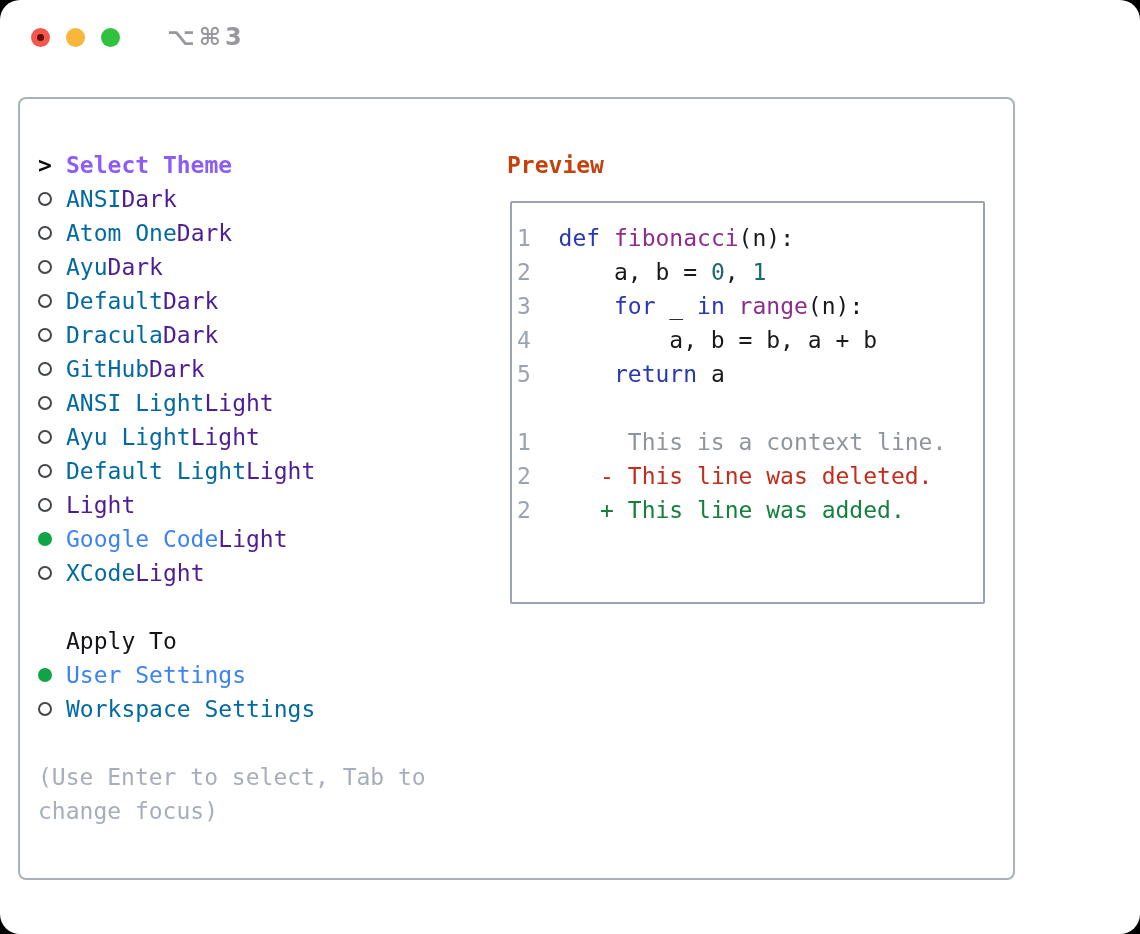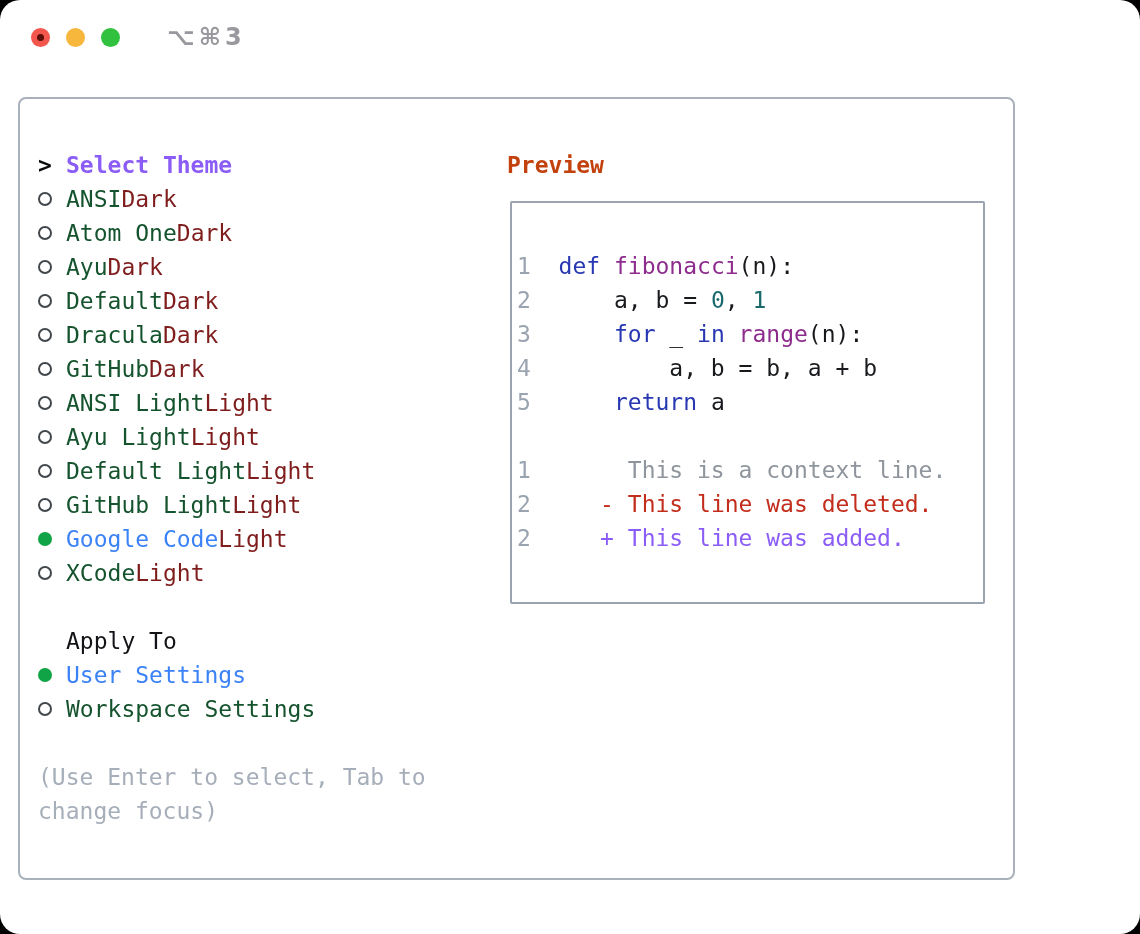--- a/index.html
+++ b/index.html
@@ -29,41 +29,41 @@
     box-sizing:border-box;border:2px solid #a9b1bb;border-radius:8px;background:#fff;
   }
   .left-col{position:absolute;left:18px;top:49px;font-size:23px;line-height:34px;}
   .row{display:flex;align-items:center;height:34px;white-space:pre;}
   .prefix{width:28px;flex:none;display:flex;align-items:center;}
   .cursor-glyph{font-weight:bold;color:#0b0c0d;}
   .ring{width:10px;height:10px;border:2px solid #42474c;border-radius:50%;box-sizing:content-box;}
   .dot{width:14px;height:14px;border-radius:50%;background:#10a447;}
   .hdr{font-weight:bold;color:#8b5cf6;}
   .hdr2{color:#111316;}
-  .t-name{color:#14532d;}
+  .t-name{color:#0369a1;}
   .t-name.sel{color:#3b82f6;}
-  .t-variant{color:#7f1d1d;}
+  .t-variant{color:#4c1d95;}
   .help{color:#a6aeba;}
   
   .right-col{position:absolute;left:487px;top:49px;}
   .preview-header{font-weight:bold;font-size:23px;line-height:34px;color:#c2410c;}
   .preview-box{
     margin-top:19px;margin-left:3px;width:475px;height:403px;
     box-sizing:border-box;border:2px solid #9aa3af;border-radius:2px;
-    padding:46px 6px 0 5px;overflow:hidden;background:#fff;
+    padding:18px 6px 0 5px;overflow:hidden;background:#fff;
   }
   .pline{height:34px;line-height:34px;font-size:23px;white-space:pre;}
   .sg-lineno{color:#9aa4b0;}
   .sg-plain{color:#17191c;}
   .sg-keyword{color:#2838b2;}
   .sg-function{color:#8d2c8d;}
   .sg-literal{color:#17696b;}
   .sg-context{color:#8f959c;text-align:right;}
   .sg-deleted{color:#c22d1c;}
-  .sg-added{color:#8b5cf6;text-align:right;}
+  .sg-added{color:#15803d;text-align:right;}
 </style>
 </head>
 <body>
 
 <div class="window">
 
   <div class="lights">
     <span class="light red">
         <span class="innerdot"></span>
       </span>
@@ -83,21 +83,21 @@
       <div id="theme-items">
           <div class="row"><span class="prefix"><span class="ring"></span></span><span class="t-name">ANSI</span> <span class="t-variant">Dark</span></div>
           <div class="row"><span class="prefix"><span class="ring"></span></span><span class="t-name">Atom One</span> <span class="t-variant">Dark</span></div>
           <div class="row"><span class="prefix"><span class="ring"></span></span><span class="t-name">Ayu</span> <span class="t-variant">Dark</span></div>
           <div class="row"><span class="prefix"><span class="ring"></span></span><span class="t-name">Default</span> <span class="t-variant">Dark</span></div>
           <div class="row"><span class="prefix"><span class="ring"></span></span><span class="t-name">Dracula</span> <span class="t-variant">Dark</span></div>
           <div class="row"><span class="prefix"><span class="ring"></span></span><span class="t-name">GitHub</span> <span class="t-variant">Dark</span></div>
           <div class="row"><span class="prefix"><span class="ring"></span></span><span class="t-name">ANSI Light</span> <span class="t-variant">Light</span></div>
           <div class="row"><span class="prefix"><span class="ring"></span></span><span class="t-name">Ayu Light</span> <span class="t-variant">Light</span></div>
           <div class="row"><span class="prefix"><span class="ring"></span></span><span class="t-name">Default Light</span> <span class="t-variant">Light</span></div>
-          <div class="row"><span class="prefix"><span class="ring"></span></span><span class="t-name">GitHub Light</span> <span class="t-variant">Light</span></div>
+          <div class="row"><span class="prefix"><span class="ring"></span></span> <span class="t-variant">Light</span></div>
           <div class="row"><span class="prefix"><span class="dot"></span></span><span class="t-name sel">Google Code</span> <span class="t-variant">Light</span></div>
           <div class="row"><span class="prefix"><span class="ring"></span></span><span class="t-name">XCode</span> <span class="t-variant">Light</span></div>
         </div>
 
       <div class="row"></div>
 
       <div class="row">
         <span class="prefix"></span>
         <span class="hdr2">Apply To</span>
       </div>

